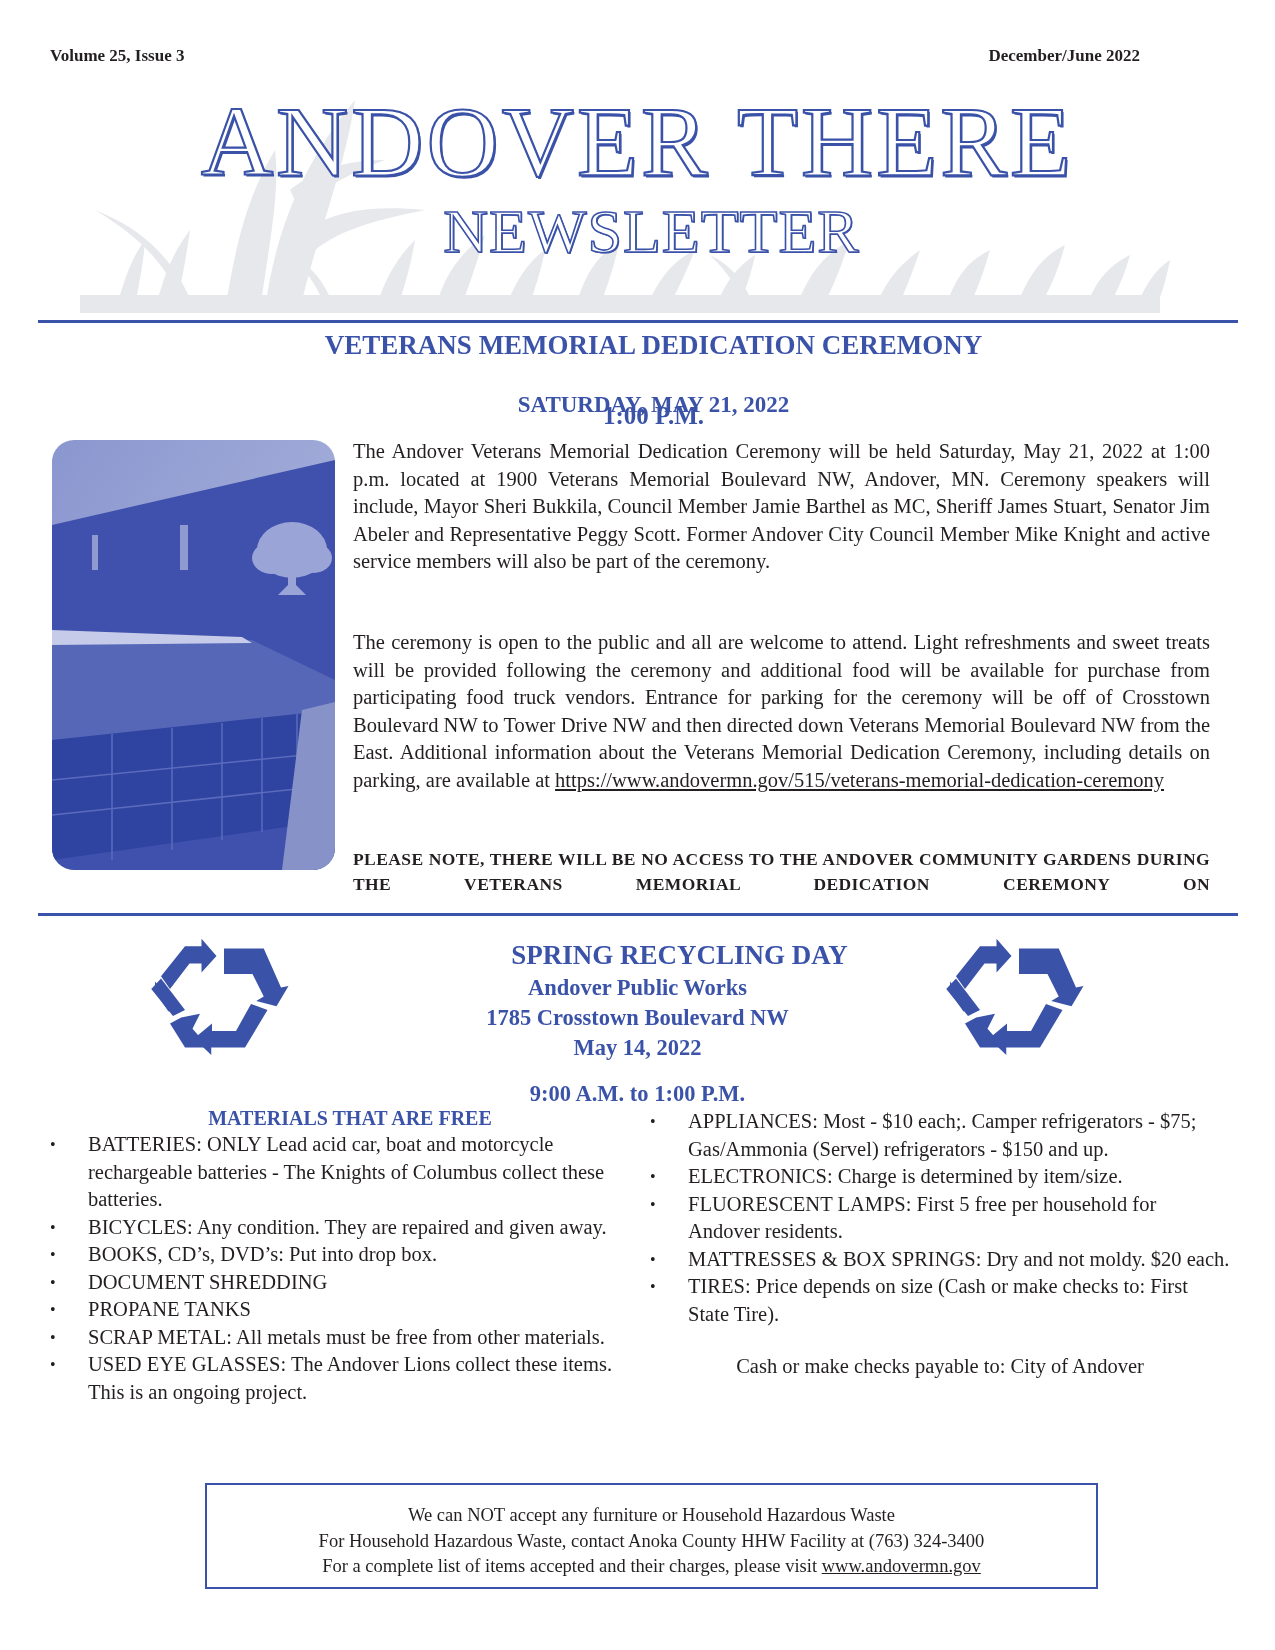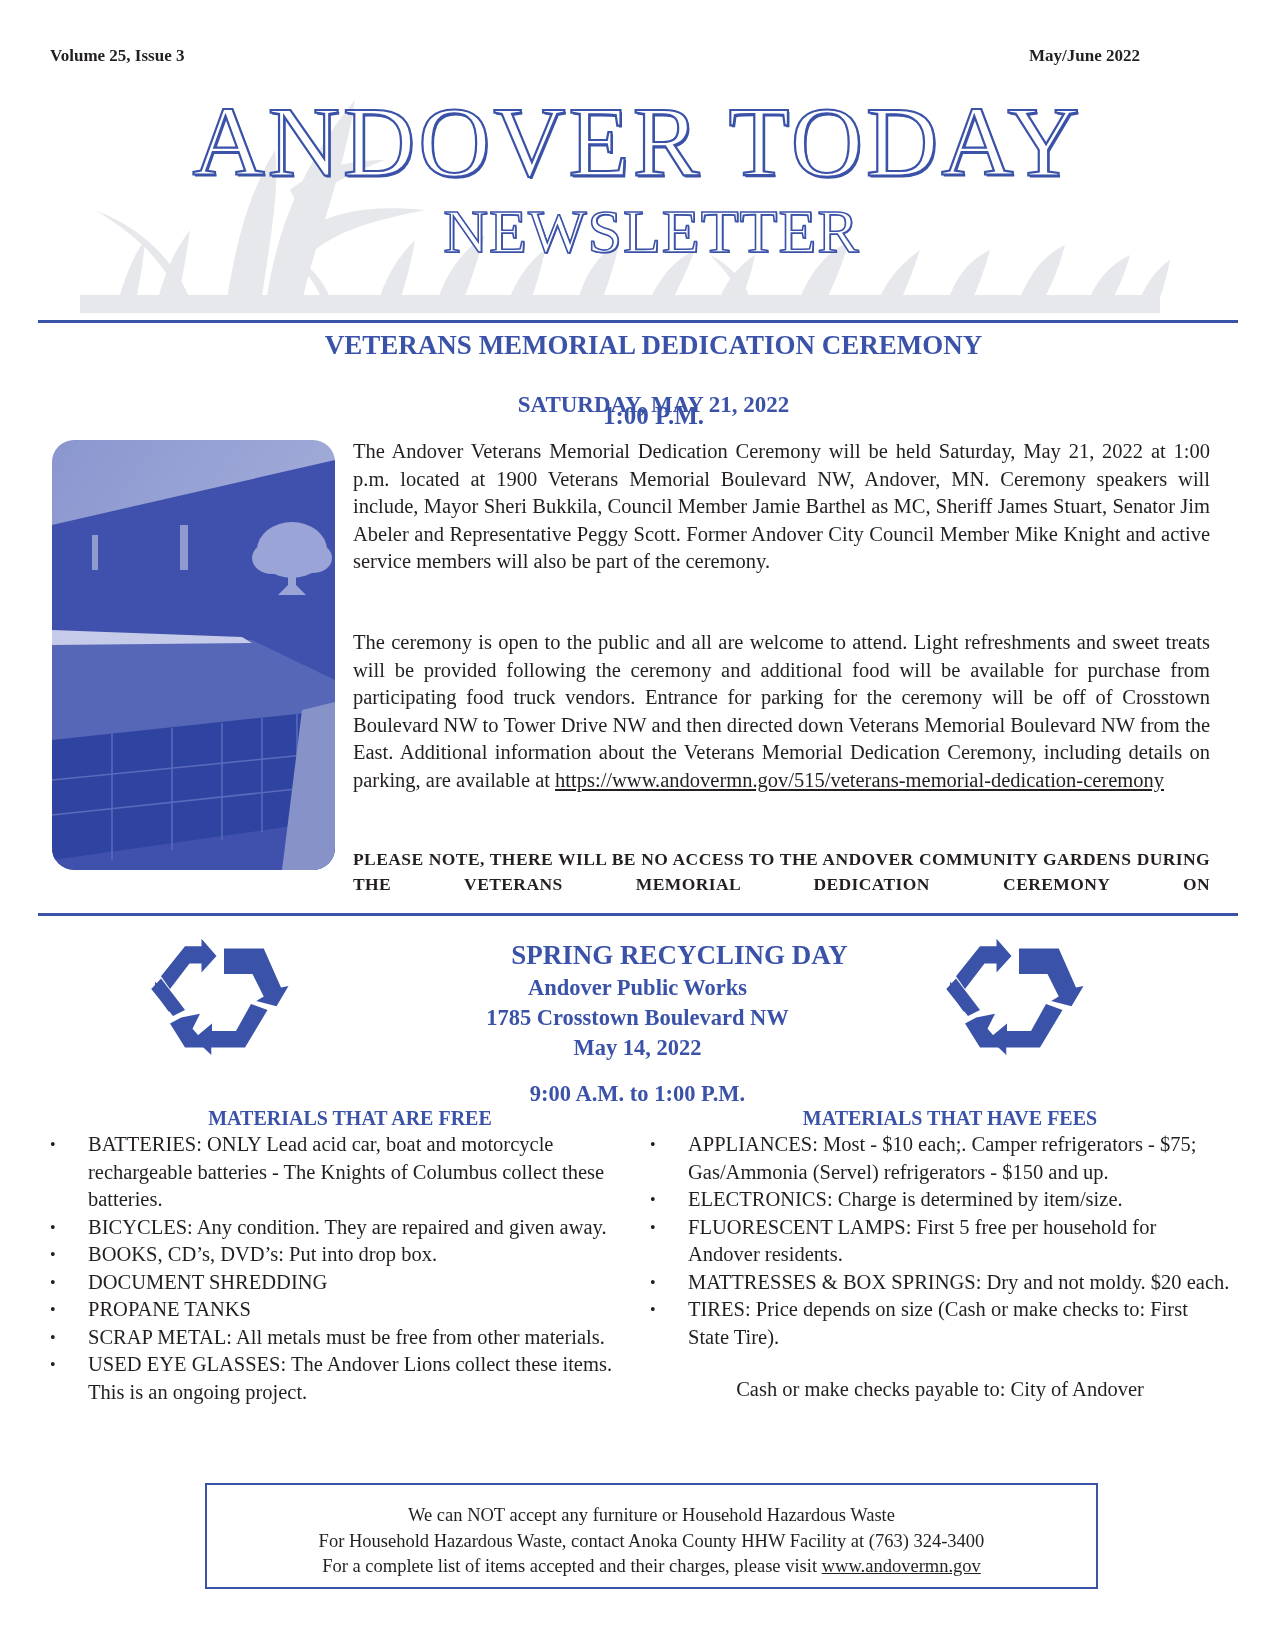--- a/index.html
+++ b/index.html
@@ -52,21 +52,21 @@
   .cash { font-size: 20.5px; text-align: center; }
 
   .info-box { left: 205px; top: 1483px; width: 893px; height: 106px; border: 2.5px solid #3a52a8;
               box-sizing: border-box; text-align: center; font-size: 18.5px; line-height: 25.5px;
               padding-top: 18px; }
 </style>
 </head>
 <body>
 
 <div class="abs vol">Volume 25, Issue 3</div>
-<div class="abs date">May/June 2022</div>
+<div class="abs date">December/June 2022</div>
 
 <svg class="abs masthead-bg" viewBox="0 0 1140 230" preserveAspectRatio="none">
   <g fill="#e6e8ec">
     <rect x="5" y="205" width="1080" height="18"></rect>
     <path d="M150 220 C160 160 170 110 200 60 C205 100 195 150 185 220 Z"></path>
     <path d="M190 220 C200 140 230 70 280 10 C270 80 240 150 225 220 Z"></path>
     <path d="M120 220 C100 170 70 140 20 120 C70 150 95 180 110 220 Z"></path>
     <path d="M230 140 C260 120 300 115 350 120 C300 130 265 140 240 160 Z"></path>
     <path d="M215 100 C240 80 270 70 310 70 C270 85 245 100 225 120 Z"></path>
     <path d="M40 220 C50 190 55 170 70 150 C68 180 62 200 60 220 Z"></path>
@@ -81,21 +81,21 @@
     <path d="M800 220 C810 190 825 175 845 160 C835 190 828 205 822 220 Z"></path>
     <path d="M870 220 C880 185 895 170 915 160 C908 185 900 205 892 220 Z"></path>
     <path d="M940 220 C955 180 970 165 990 155 C982 185 972 205 962 220 Z"></path>
     <path d="M1010 220 C1020 190 1035 175 1055 165 C1048 190 1040 205 1032 220 Z"></path>
     <path d="M1060 220 C1070 195 1080 180 1095 170 C1090 195 1085 208 1080 220 Z"></path>
     <path d="M260 220 C250 190 235 175 215 165 C235 185 245 200 250 220 Z"></path>
     <path d="M680 220 C670 190 655 175 635 165 C655 185 665 200 670 220 Z"></path>
   </g>
 </svg>
 
-<div class="abs title-main">ANDOVER TODAY</div>
+<div class="abs title-main">ANDOVER THERE</div>
 <div class="abs title-sub">NEWSLETTER</div>
 
 <div class="abs rule" style="top:320px;"></div>
 
 <div class="abs vet-head vet-title">VETERANS MEMORIAL DEDICATION CEREMONY</div>
 <div class="abs vet-head vet-date">SATURDAY, MAY 21, 2022</div>
 <div class="abs vet-head vet-time">1:00 P.M.</div>
 
 <div class="abs photo">
   <svg width="283" height="430" viewBox="0 0 283 430">
@@ -176,21 +176,20 @@
     <li><span class="bullet">•</span><span>BICYCLES:  Any condition.  They are repaired and given away.</span></li>
     <li><span class="bullet">•</span><span>BOOKS, CD’s, DVD’s:  Put into drop box.</span></li>
     <li><span class="bullet">•</span><span>DOCUMENT SHREDDING</span></li>
     <li><span class="bullet">•</span><span>PROPANE TANKS</span></li>
     <li><span class="bullet">•</span><span>SCRAP METAL:  All metals must be free from other materials.</span></li>
     <li><span class="bullet">•</span><span>USED EYE GLASSES:  The Andover Lions collect these items.  This is an ongoing project.</span></li>
   </ul>
 </div>
 
 <div class="abs" style="left:650px; top:1107px; width:580px;">
-  <div class="col-head" style="padding-left:20px;">MATERIALS THAT HAVE FEES</div>
   <ul class="list" style="margin-top:1px;">
     <li><span class="bullet">•</span><span>APPLIANCES: Most - $10 each;. Camper refrigerators - $75; Gas/Ammonia (Servel) refrigerators - $150 and up.</span></li>
     <li><span class="bullet">•</span><span>ELECTRONICS: Charge is determined by item/size.</span></li>
     <li><span class="bullet">•</span><span>FLUORESCENT LAMPS:  First 5 free per household for Andover residents.</span></li>
     <li><span class="bullet">•</span><span>MATTRESSES &amp; BOX SPRINGS:  Dry and not moldy. $20 each.</span></li>
     <li><span class="bullet">•</span><span>TIRES:  Price depends on size (Cash or make checks to: First State Tire).</span></li>
   </ul>
   <div class="cash" style="margin-top:27px;">Cash or make checks payable to:  City of Andover</div>
 </div>
 

